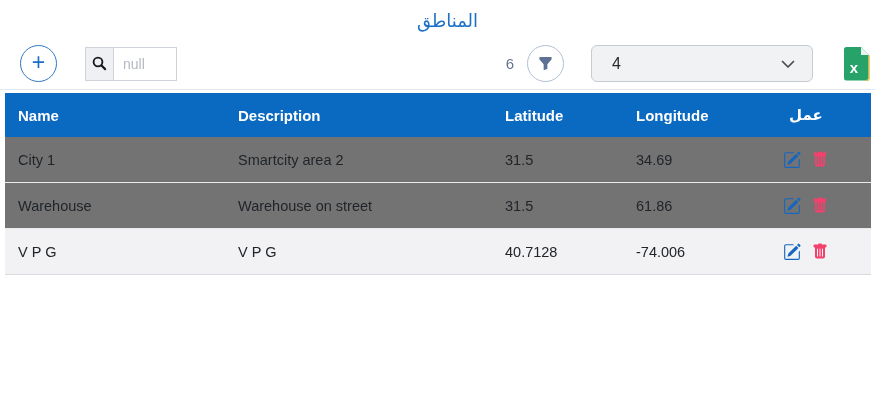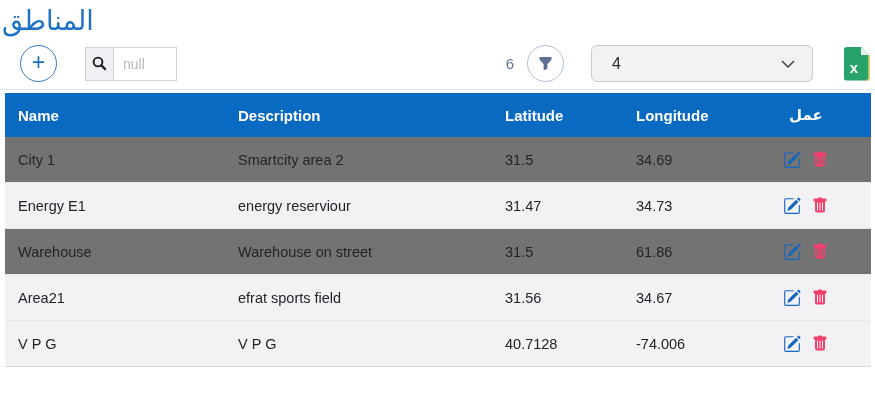--- a/index.html
+++ b/index.html
@@ -1,22 +1,22 @@
 <!DOCTYPE html>
 <html><head>
 <meta charset="utf-8">
 <style>
   * { margin:0; padding:0; box-sizing:border-box; }
   html,body { width:875px; height:412px; background:#fff; overflow:hidden;
     font-family:"Liberation Sans","DejaVu Sans",sans-serif; }
 
   .page { width:875px; height:412px; position:relative; }
 
-  .page-title { color:#1c70c5; font-size:27px; font-weight:400;
-    padding:2px 0 0 2px; height:40px; line-height:38px; }
+  .page-title { color:#1c70c5; font-size:18px; font-weight:400;
+    padding:2px 0 0 20px; height:40px; line-height:38px;text-align:center; }
 
   .toolbar { display:flex; align-items:center; height:37px;
     margin:5px 5px 0 20px; }
 
   .add-btn { width:37px; height:37px; border-radius:50%;
     border:1.5px solid #3279c3; background:#fff; color:#1a6ec5;
     font-size:23px; line-height:1; display:flex; align-items:center;
     justify-content:center; cursor:pointer; flex:0 0 auto; }
   .add-btn span { margin-top:-2px; }
 
@@ -161,45 +161,20 @@
               <span style="display:inline-flex;">
                 <svg width="16" height="17" viewBox="0 0 16 16" fill="#f1416c">
                       <path d="M2.5 1a1 1 0 0 0-1 1v1a1 1 0 0 0 1 1H3v9a2 2 0 0 0 2 2h6a2 2 0 0 0 2-2V4h.5a1 1 0 0 0 1-1V2a1 1 0 0 0-1-1H10a1 1 0 0 0-1-1H7a1 1 0 0 0-1 1H2.5zm3 4a.5.5 0 0 1 .5.5v7a.5.5 0 0 1-1 0v-7a.5.5 0 0 1 .5-.5zM8 5a.5.5 0 0 1 .5.5v7a.5.5 0 0 1-1 0v-7A.5.5 0 0 1 8 5zm3 .5v7a.5.5 0 0 1-1 0v-7a.5.5 0 0 1 1 0z"></path>
                     </svg>
               </span>
             </button>
           </div>
             </td>
         </tr>
 
-        <tr class="striped">
-          <td>Energy E1</td>
-          <td>energy reserviour</td>
-          <td>31.47</td>
-          <td>34.73</td>
-          <td style="padding:0;">
-              <div class="actions-cell">
-            <button class="icon-btn">
-              <span style="display:inline-flex;">
-                <svg width="18" height="18" viewBox="0 0 16 16" fill="#1566c0">
-                      <path d="M15.502 1.94a.5.5 0 0 1 0 .706L14.459 3.69l-2-2L13.502.646a.5.5 0 0 1 .707 0l1.293 1.293zm-1.75 2.456-2-2L4.939 9.21a.5.5 0 0 0-.121.196l-.805 2.414a.25.25 0 0 0 .316.316l2.414-.805a.5.5 0 0 0 .196-.12l6.813-6.814z"></path>
-                      <path d="M1 13.5A1.5 1.5 0 0 0 2.5 15h11a1.5 1.5 0 0 0 1.5-1.5v-6a.5.5 0 0 0-1 0v6a.5.5 0 0 1-.5.5h-11a.5.5 0 0 1-.5-.5v-11a.5.5 0 0 1 .5-.5H9a.5.5 0 0 0 0-1H2.5A1.5 1.5 0 0 0 1 2.5v11z"></path>
-                    </svg>
-              </span>
-            </button>
-            <button class="icon-btn">
-              <span style="display:inline-flex;">
-                <svg width="16" height="17" viewBox="0 0 16 16" fill="#f1416c">
-                      <path d="M2.5 1a1 1 0 0 0-1 1v1a1 1 0 0 0 1 1H3v9a2 2 0 0 0 2 2h6a2 2 0 0 0 2-2V4h.5a1 1 0 0 0 1-1V2a1 1 0 0 0-1-1H10a1 1 0 0 0-1-1H7a1 1 0 0 0-1 1H2.5zm3 4a.5.5 0 0 1 .5.5v7a.5.5 0 0 1-1 0v-7a.5.5 0 0 1 .5-.5zM8 5a.5.5 0 0 1 .5.5v7a.5.5 0 0 1-1 0v-7A.5.5 0 0 1 8 5zm3 .5v7a.5.5 0 0 1-1 0v-7a.5.5 0 0 1 1 0z"></path>
-                    </svg>
-              </span>
-            </button>
-          </div>
-            </td>
-        </tr>
 
         <tr>
           <td>Warehouse</td>
           <td>Warehouse on street</td>
           <td>31.5</td>
           <td>61.86</td>
           <td style="padding:0;">
               <div class="actions-cell">
             <button class="icon-btn">
               <span style="display:inline-flex;">
@@ -213,45 +188,20 @@
               <span style="display:inline-flex;">
                 <svg width="16" height="17" viewBox="0 0 16 16" fill="#f1416c">
                       <path d="M2.5 1a1 1 0 0 0-1 1v1a1 1 0 0 0 1 1H3v9a2 2 0 0 0 2 2h6a2 2 0 0 0 2-2V4h.5a1 1 0 0 0 1-1V2a1 1 0 0 0-1-1H10a1 1 0 0 0-1-1H7a1 1 0 0 0-1 1H2.5zm3 4a.5.5 0 0 1 .5.5v7a.5.5 0 0 1-1 0v-7a.5.5 0 0 1 .5-.5zM8 5a.5.5 0 0 1 .5.5v7a.5.5 0 0 1-1 0v-7A.5.5 0 0 1 8 5zm3 .5v7a.5.5 0 0 1-1 0v-7a.5.5 0 0 1 1 0z"></path>
                     </svg>
               </span>
             </button>
           </div>
             </td>
         </tr>
 
-        <tr class="striped">
-          <td>Area21</td>
-          <td>efrat sports field</td>
-          <td>31.56</td>
-          <td>34.67</td>
-          <td style="padding:0;">
-              <div class="actions-cell">
-            <button class="icon-btn">
-              <span style="display:inline-flex;">
-                <svg width="18" height="18" viewBox="0 0 16 16" fill="#1566c0">
-                      <path d="M15.502 1.94a.5.5 0 0 1 0 .706L14.459 3.69l-2-2L13.502.646a.5.5 0 0 1 .707 0l1.293 1.293zm-1.75 2.456-2-2L4.939 9.21a.5.5 0 0 0-.121.196l-.805 2.414a.25.25 0 0 0 .316.316l2.414-.805a.5.5 0 0 0 .196-.12l6.813-6.814z"></path>
-                      <path d="M1 13.5A1.5 1.5 0 0 0 2.5 15h11a1.5 1.5 0 0 0 1.5-1.5v-6a.5.5 0 0 0-1 0v6a.5.5 0 0 1-.5.5h-11a.5.5 0 0 1-.5-.5v-11a.5.5 0 0 1 .5-.5H9a.5.5 0 0 0 0-1H2.5A1.5 1.5 0 0 0 1 2.5v11z"></path>
-                    </svg>
-              </span>
-            </button>
-            <button class="icon-btn">
-              <span style="display:inline-flex;">
-                <svg width="16" height="17" viewBox="0 0 16 16" fill="#f1416c">
-                      <path d="M2.5 1a1 1 0 0 0-1 1v1a1 1 0 0 0 1 1H3v9a2 2 0 0 0 2 2h6a2 2 0 0 0 2-2V4h.5a1 1 0 0 0 1-1V2a1 1 0 0 0-1-1H10a1 1 0 0 0-1-1H7a1 1 0 0 0-1 1H2.5zm3 4a.5.5 0 0 1 .5.5v7a.5.5 0 0 1-1 0v-7a.5.5 0 0 1 .5-.5zM8 5a.5.5 0 0 1 .5.5v7a.5.5 0 0 1-1 0v-7A.5.5 0 0 1 8 5zm3 .5v7a.5.5 0 0 1-1 0v-7a.5.5 0 0 1 1 0z"></path>
-                    </svg>
-              </span>
-            </button>
-          </div>
-            </td>
-        </tr>
 
 
         <tr class="striped">
           <td>V P G</td>
           <td>V P G</td>
           <td>40.7128</td>
           <td>-74.006</td>
           <td style="padding:0;">
               <div class="actions-cell">
             <button class="icon-btn">

